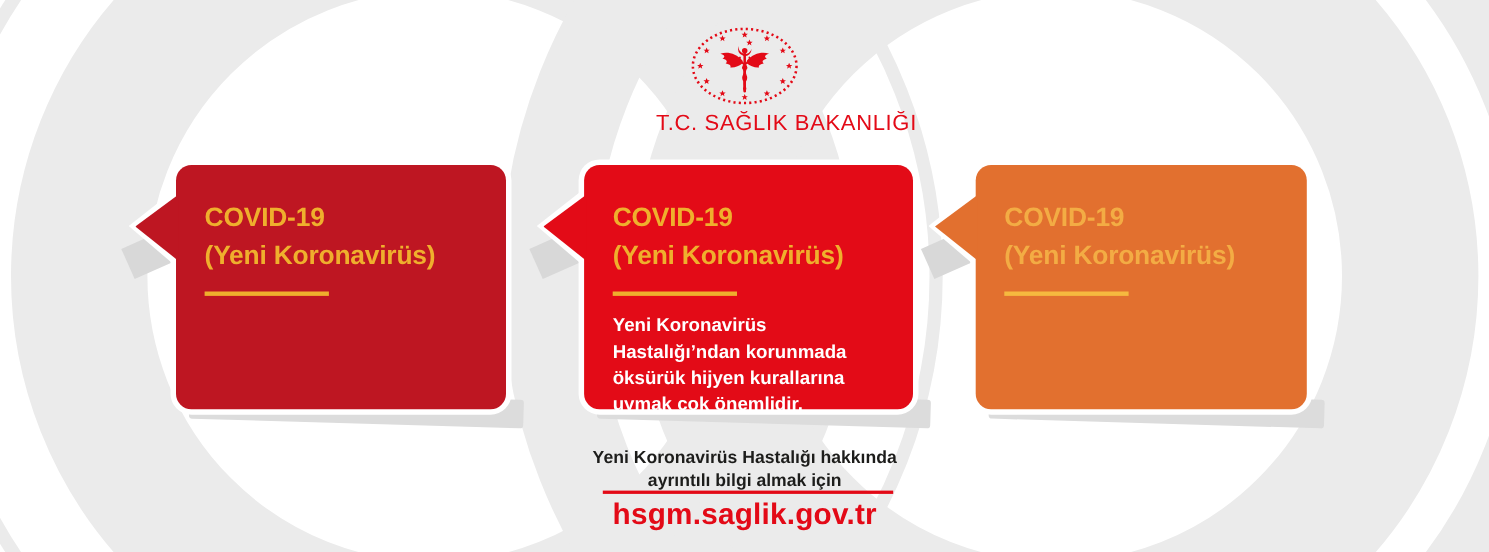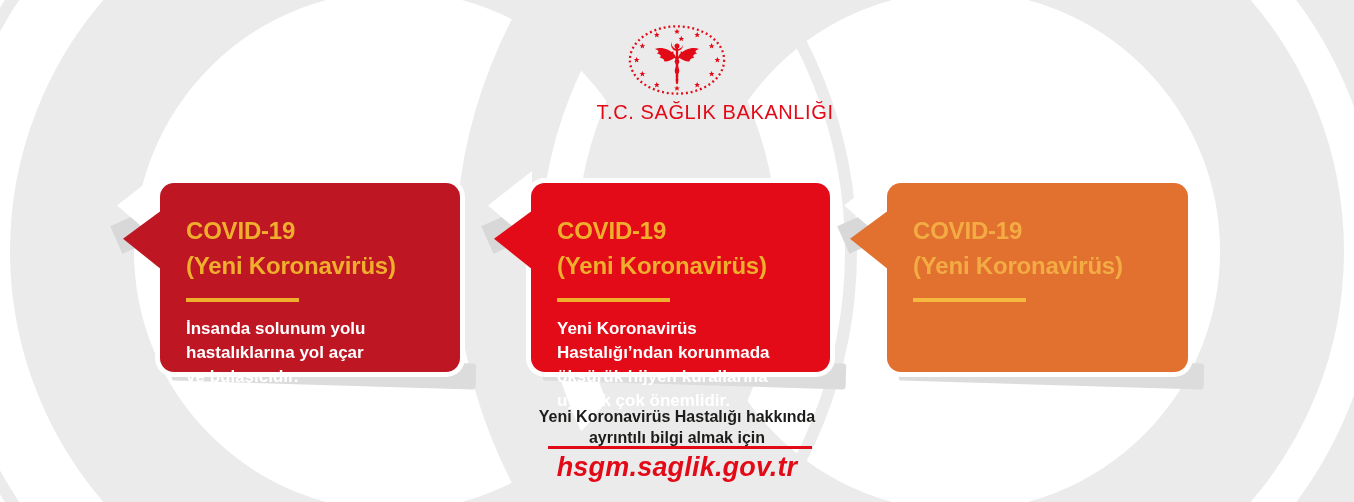--- a/index.html
+++ b/index.html
@@ -29,21 +29,21 @@
     position:absolute;left:-46px;top:64px;width:54px;height:30px;
     background:#d8d8d8;transform:rotate(-24deg);z-index:1;
   }
   .ptr-halo{
     position:absolute;left:-43px;top:21px;width:44px;height:72px;background:#ffffff;
     clip-path:polygon(100% 0,0 48%,100% 100%);z-index:2;
   }
   .card{
     position:absolute;inset:0;border-radius:14px;z-index:3;
     box-shadow:0 0 0 5px #ffffff;
-    padding:30px 26px;box-sizing:border-box;color:#fff;margin-top:33px;
+    padding:30px 26px;box-sizing:border-box;color:#fff;
   }
   .card--1{--bg:#be1622;background:var(--bg);}
   .card--2{--bg:#e30b17;background:var(--bg);}
   .card--3{--bg:#e2702f;background:var(--bg);}
   .ptr{
     position:absolute;left:-37px;top:27px;width:39px;height:60px;background:var(--bg);
     clip-path:polygon(100% 0,0 48%,100% 100%);z-index:4;
   }
   .card-title{
     margin:0;font-size:24px;line-height:35px;font-weight:800;
@@ -60,21 +60,21 @@
   
   .footer-info{
     position:absolute;left:0;top:406px;width:100%;text-align:center;z-index:5;
     color:#1d1d1b;font-size:16px;line-height:21px;font-weight:700;white-space:pre-line;
   }
   .footer-rule{
     position:absolute;left:548px;top:446px;width:264px;height:3px;background:#e30a17;z-index:5;
   }
   .footer-site{
     position:absolute;left:0;top:452px;width:100%;text-align:center;z-index:5;
-    color:#e30a17;font-size:27px;font-weight:800;letter-spacing:.2px;font-style:italic;
+    color:#e30a17;font-size:27px;font-weight:800;letter-spacing:.2px;
   }
 </style>
 </head>
 <body>
 
 <div id="stage">
 
   <svg id="bg-arcs" width="1354" height="502" viewBox="0 0 1354 502" aria-hidden="true">
     <circle cx="394" cy="251" r="322" fill="none" stroke="#ebebeb" stroke-width="124"></circle>
     <circle cx="394" cy="251" r="457" fill="none" stroke="#ebebeb" stroke-width="12"></circle>
@@ -120,23 +120,20 @@
 
   <div class="card-slot slot-1">
     <div class="shadow-bottom"></div>
     <div class="ptr-shadow"></div>
     <div class="ptr-halo"></div>
     <div class="card card--1">
       <div class="ptr"></div>
       <h2 class="card-title">COVID-19
 (Yeni Koronavirüs)</h2>
       <div class="card-rule"></div>
-      <p class="card-body">İnsanda solunum yolu
-hastalıklarına yol açar
-ve bulaşıcıdır.</p>
     </div>
   </div>
 
   <div class="card-slot slot-2">
     <div class="shadow-bottom"></div>
     <div class="ptr-shadow"></div>
     <div class="ptr-halo"></div>
     <div class="card card--2">
       <div class="ptr"></div>
       <h2 class="card-title">COVID-19

